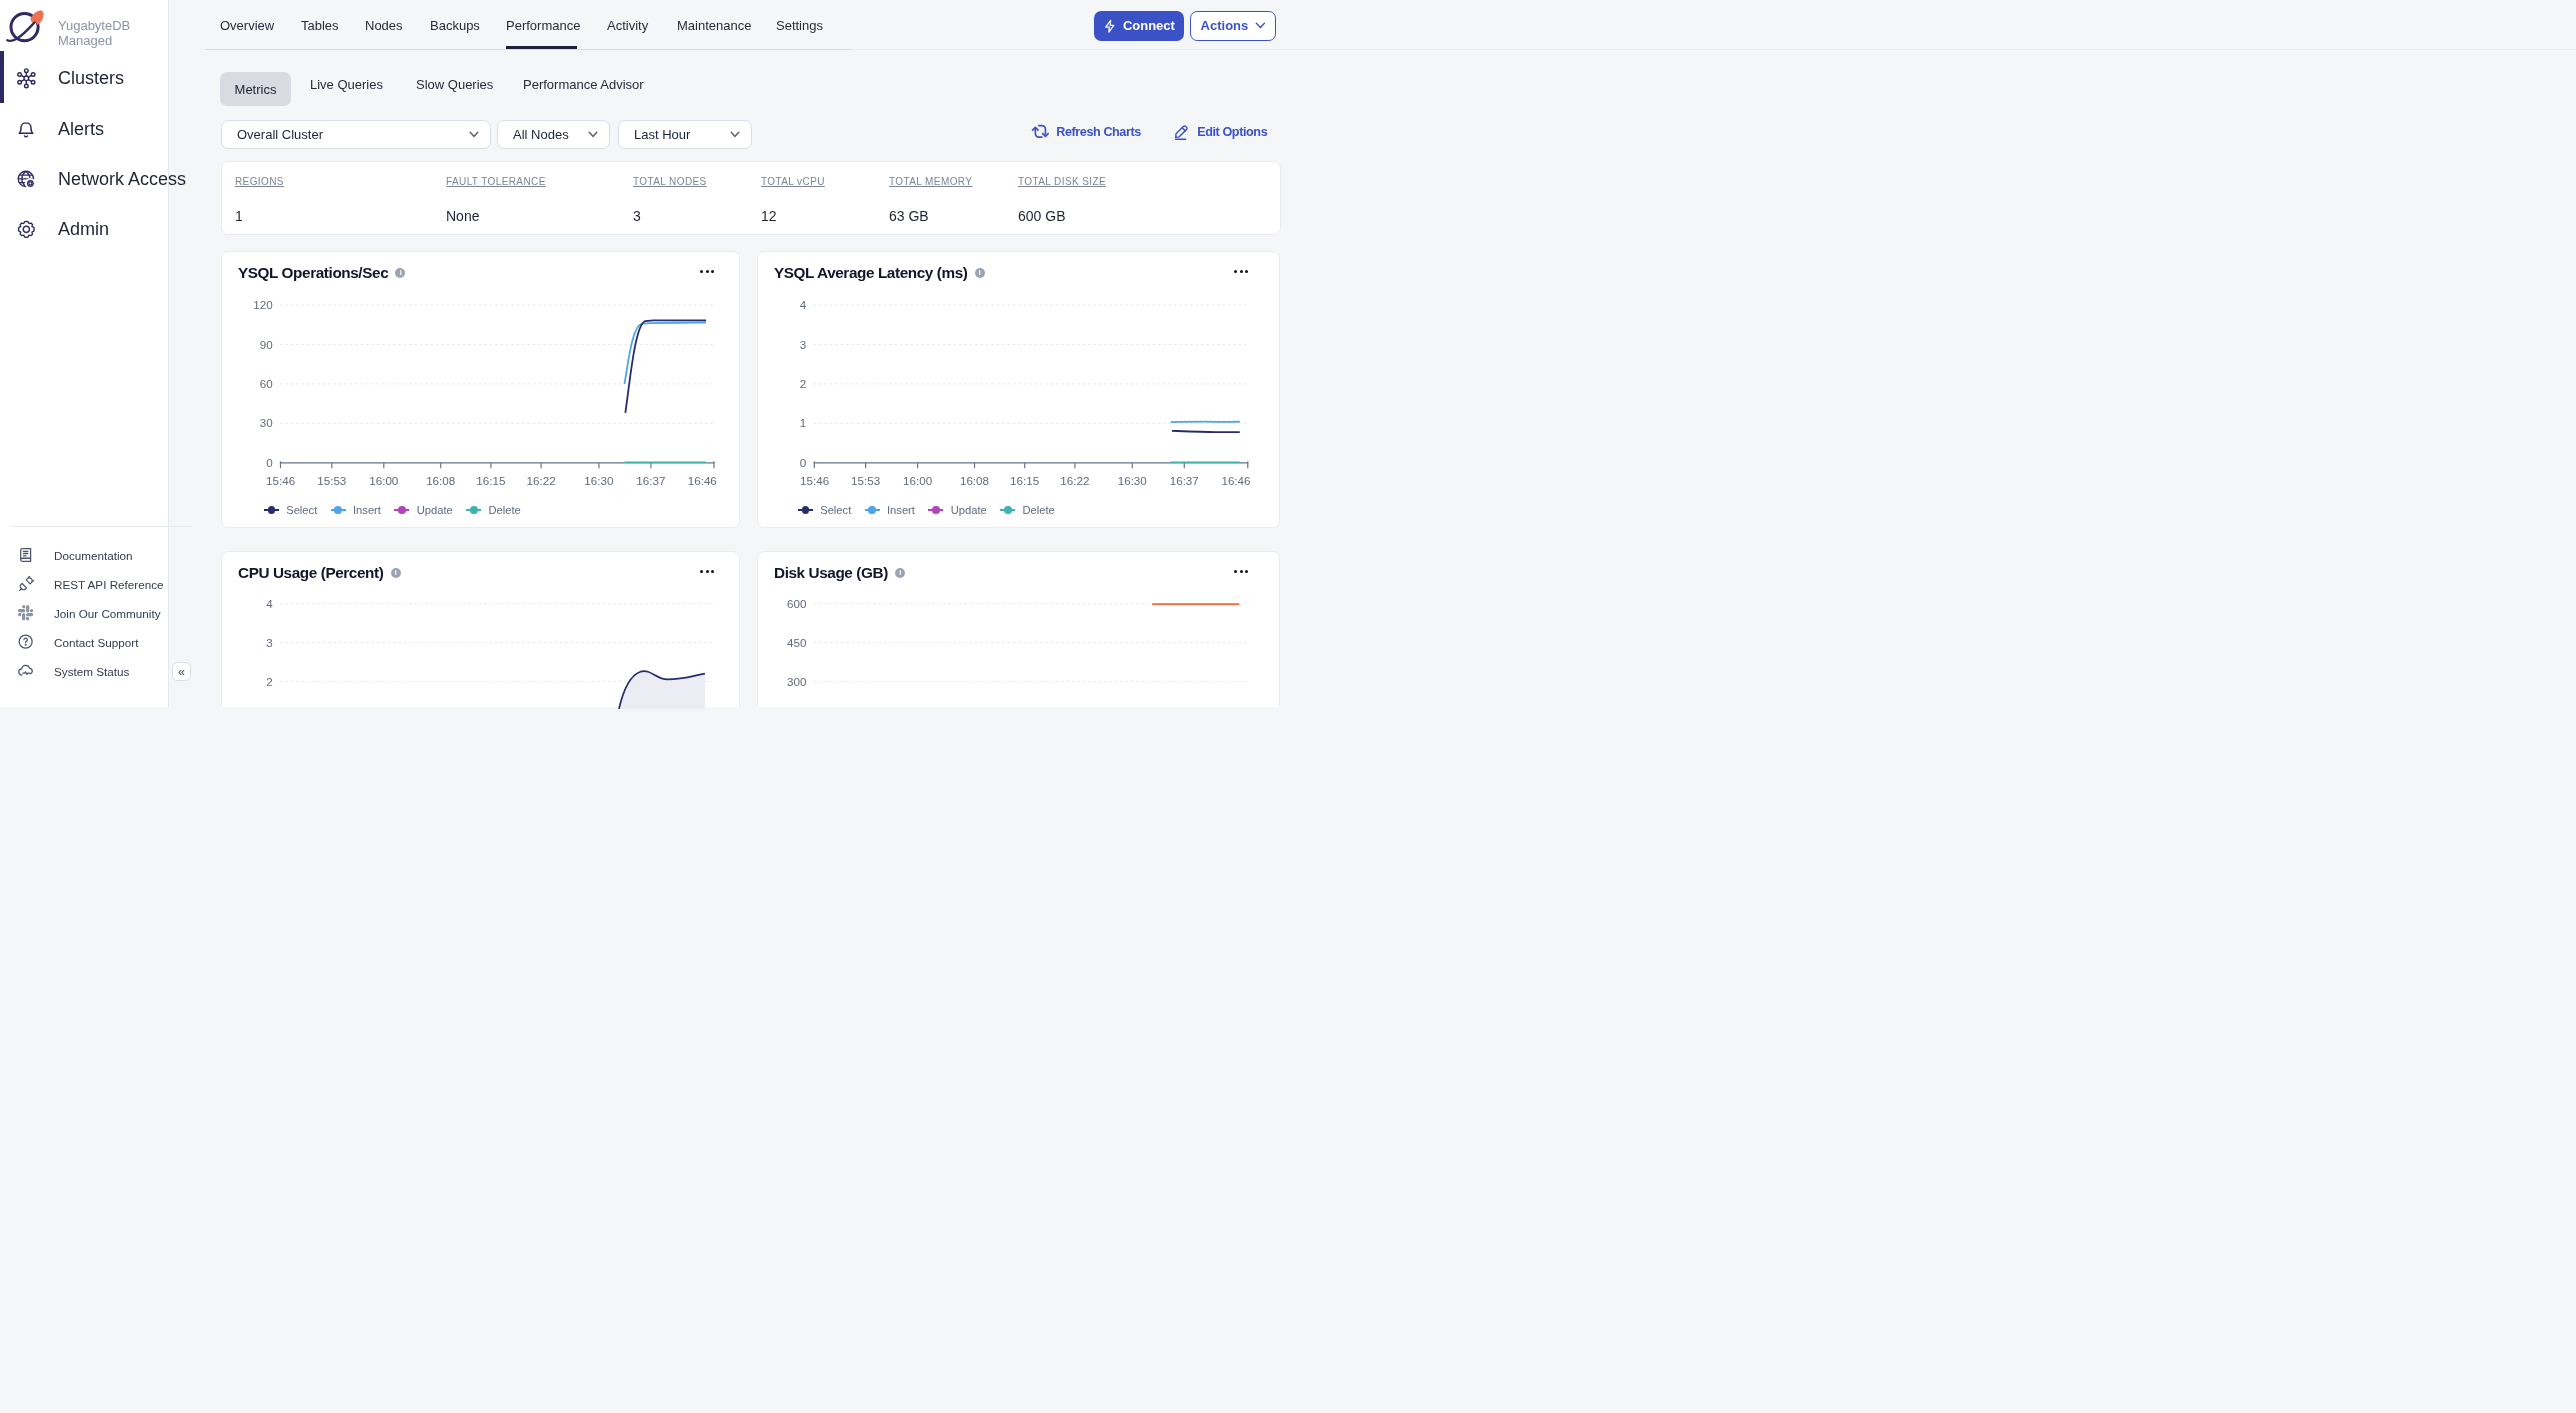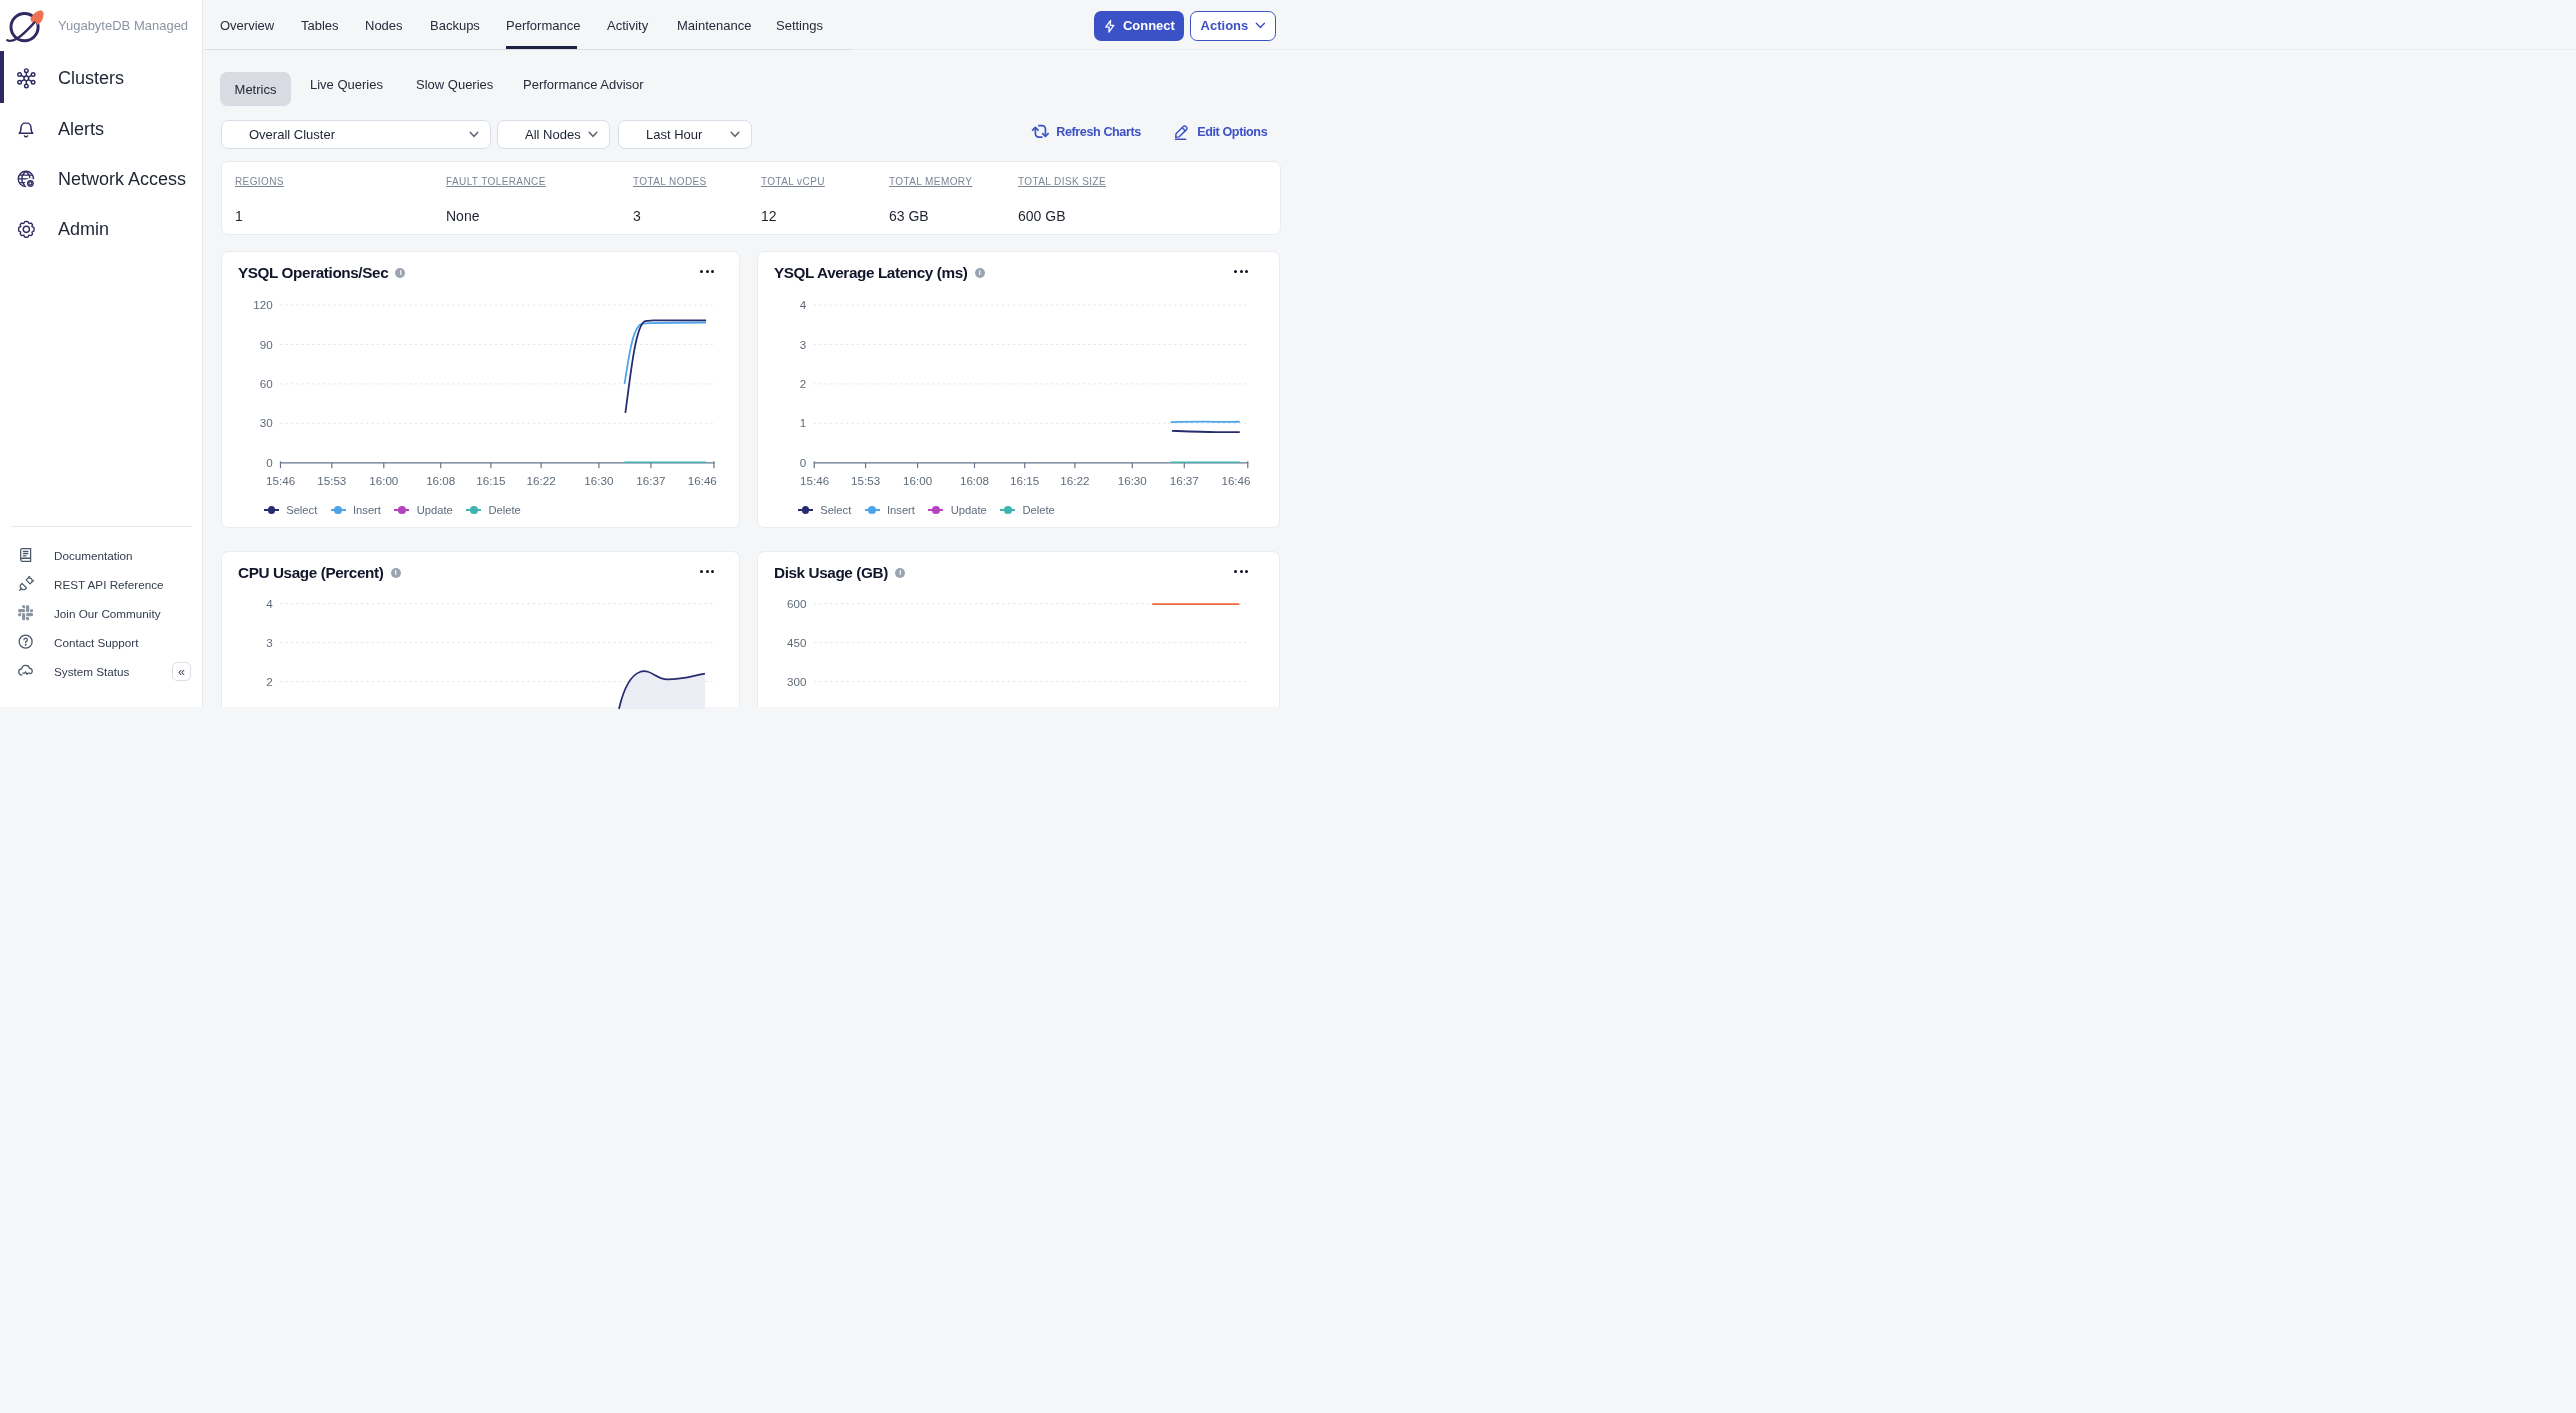--- a/index.html
+++ b/index.html
@@ -1,18 +1,18 @@
 <!DOCTYPE html>
 <html style="font-size:14.4px"><head>
 <meta charset="utf-8">
 <style>
 * { margin:0; padding:0; box-sizing:border-box; }
 html,body { width:1288px; height:707px; overflow:hidden; font-family:"Liberation Sans", sans-serif; background:#f5f6f8; }
 
-#sidebar { position:absolute; left:0; top:0; width:203px; height:707px; background:#ffffff; border-right:0.9px solid #e4e7ec; }
+#sidebar { position:absolute; left:0; top:0; width:169px; height:707px; background:#ffffff; border-right:0.9px solid #e4e7ec; }
 .brand { position:absolute; left:58px; top:18px; font-size:13px; color:#8a94a4; }
 .activebar { position:absolute; left:0; top:51px; width:3.6px; height:52px; background:#2c2a60; }
 .navitem { position:absolute; left:0; width:205px; height:21.6px; display:flex; align-items:center; }
 .navitem svg { position:absolute; left:16px; }
 .navitem span { position:absolute; left:58px; font-size:18px; color:#1d2433; }
 .botitem { position:absolute; left:0; width:205px; height:18px; display:flex; align-items:center; }
 .botitem svg { position:absolute; left:18px; }
 .botitem span { position:absolute; left:54px; font-size:11.7px; color:#323c4d; }
 #botdivider { position:absolute; left:10.8px; top:526px; width:181px; height:0.9px; background:#e6e9ee; }
 #collapse { position:absolute; left:172px; top:662px; width:19px; height:19px; border:0.9px solid #d8dde5; border-radius:5.4px; color:#3f4a5e; font-size:12.6px; display:flex; align-items:center; justify-content:center; background:#fff; }
@@ -21,21 +21,21 @@
 #navline1 { position:absolute; left:205px; top:49px; width:646px; height:1.3px; background:#d9dce2; }
 #navline2 { position:absolute; left:851px; top:49px; right:0; height:0.9px; background:#e9ebef; }
 .nav-item { position:absolute; top:18px; font-size:13px; color:#252c3c; }
 #nav-underline { position:absolute; left:301px; top:46px; width:71px; height:3.1px; background:#1c2142; }
 .btn-connect { position:absolute; left:1094px; top:10.8px; width:90px; height:30px; background:#3b51c6; border-radius:7.2px; color:#fff; font-size:13px; font-weight:bold; display:flex; align-items:center; justify-content:center; gap:6.3px; }
 .btn-actions { position:absolute; left:1190px; top:10.8px; width:86px; height:30px; background:#fff; border:1.3px solid #3b51c6; border-radius:7.2px; color:#3b51c6; font-size:13px; font-weight:bold; display:flex; align-items:center; justify-content:center; gap:6.3px; }
 
 .pill { position:absolute; left:220px; top:72px; width:71px; height:34px; background:#d8dbe1; border-radius:7.2px; color:#20283a; font-size:13px; display:flex; align-items:center; justify-content:center; }
 .subtab { position:absolute; top:77px; font-size:13px; color:#242c3c; }
 
-.sel { position:absolute; top:120px; height:29px; background:#fff; border:0.9px solid #d8dee8; border-radius:7.2px; display:flex; align-items:center; font-size:13px; color:#1d2433; padding-left:27px; }
+.sel { position:absolute; top:120px; height:29px; background:#fff; border:0.9px solid #d8dee8; border-radius:7.2px; display:flex; align-items:center; font-size:13px; color:#1d2433; padding-left:15px; }
 .sel svg { position:absolute; right:10.8px; }
 .linkbtn { position:absolute; top:123px; display:flex; align-items:center; gap:7.2px; color:#3b51c6; font-size:12.6px; font-weight:bold; letter-spacing:-0.4px; }
 
 #statcard { position:absolute; left:221px; top:161px; width:1060px; height:74px; background:#fff; border:0.9px solid #e8ebf0; border-radius:7.2px; }
 .slbl { position:absolute; top:176px; font-size:10px; letter-spacing:0.4px; color:#7b8594; white-space:nowrap;text-decoration:underline; }
 .sval { position:absolute; top:208px; font-size:14px; color:#1f2430; white-space:nowrap; }
 
 .card { position:absolute; background:#fff; border:0.9px solid #e8ebf0; border-radius:7.2px; }
 .card svg { overflow:visible; }
 .ctitle { position:absolute; left:16px; top:11.7px; font-size:15.3px; font-weight:bold; color:#12162b; letter-spacing:-0.4px; display:flex; align-items:center; gap:7.2px; }

